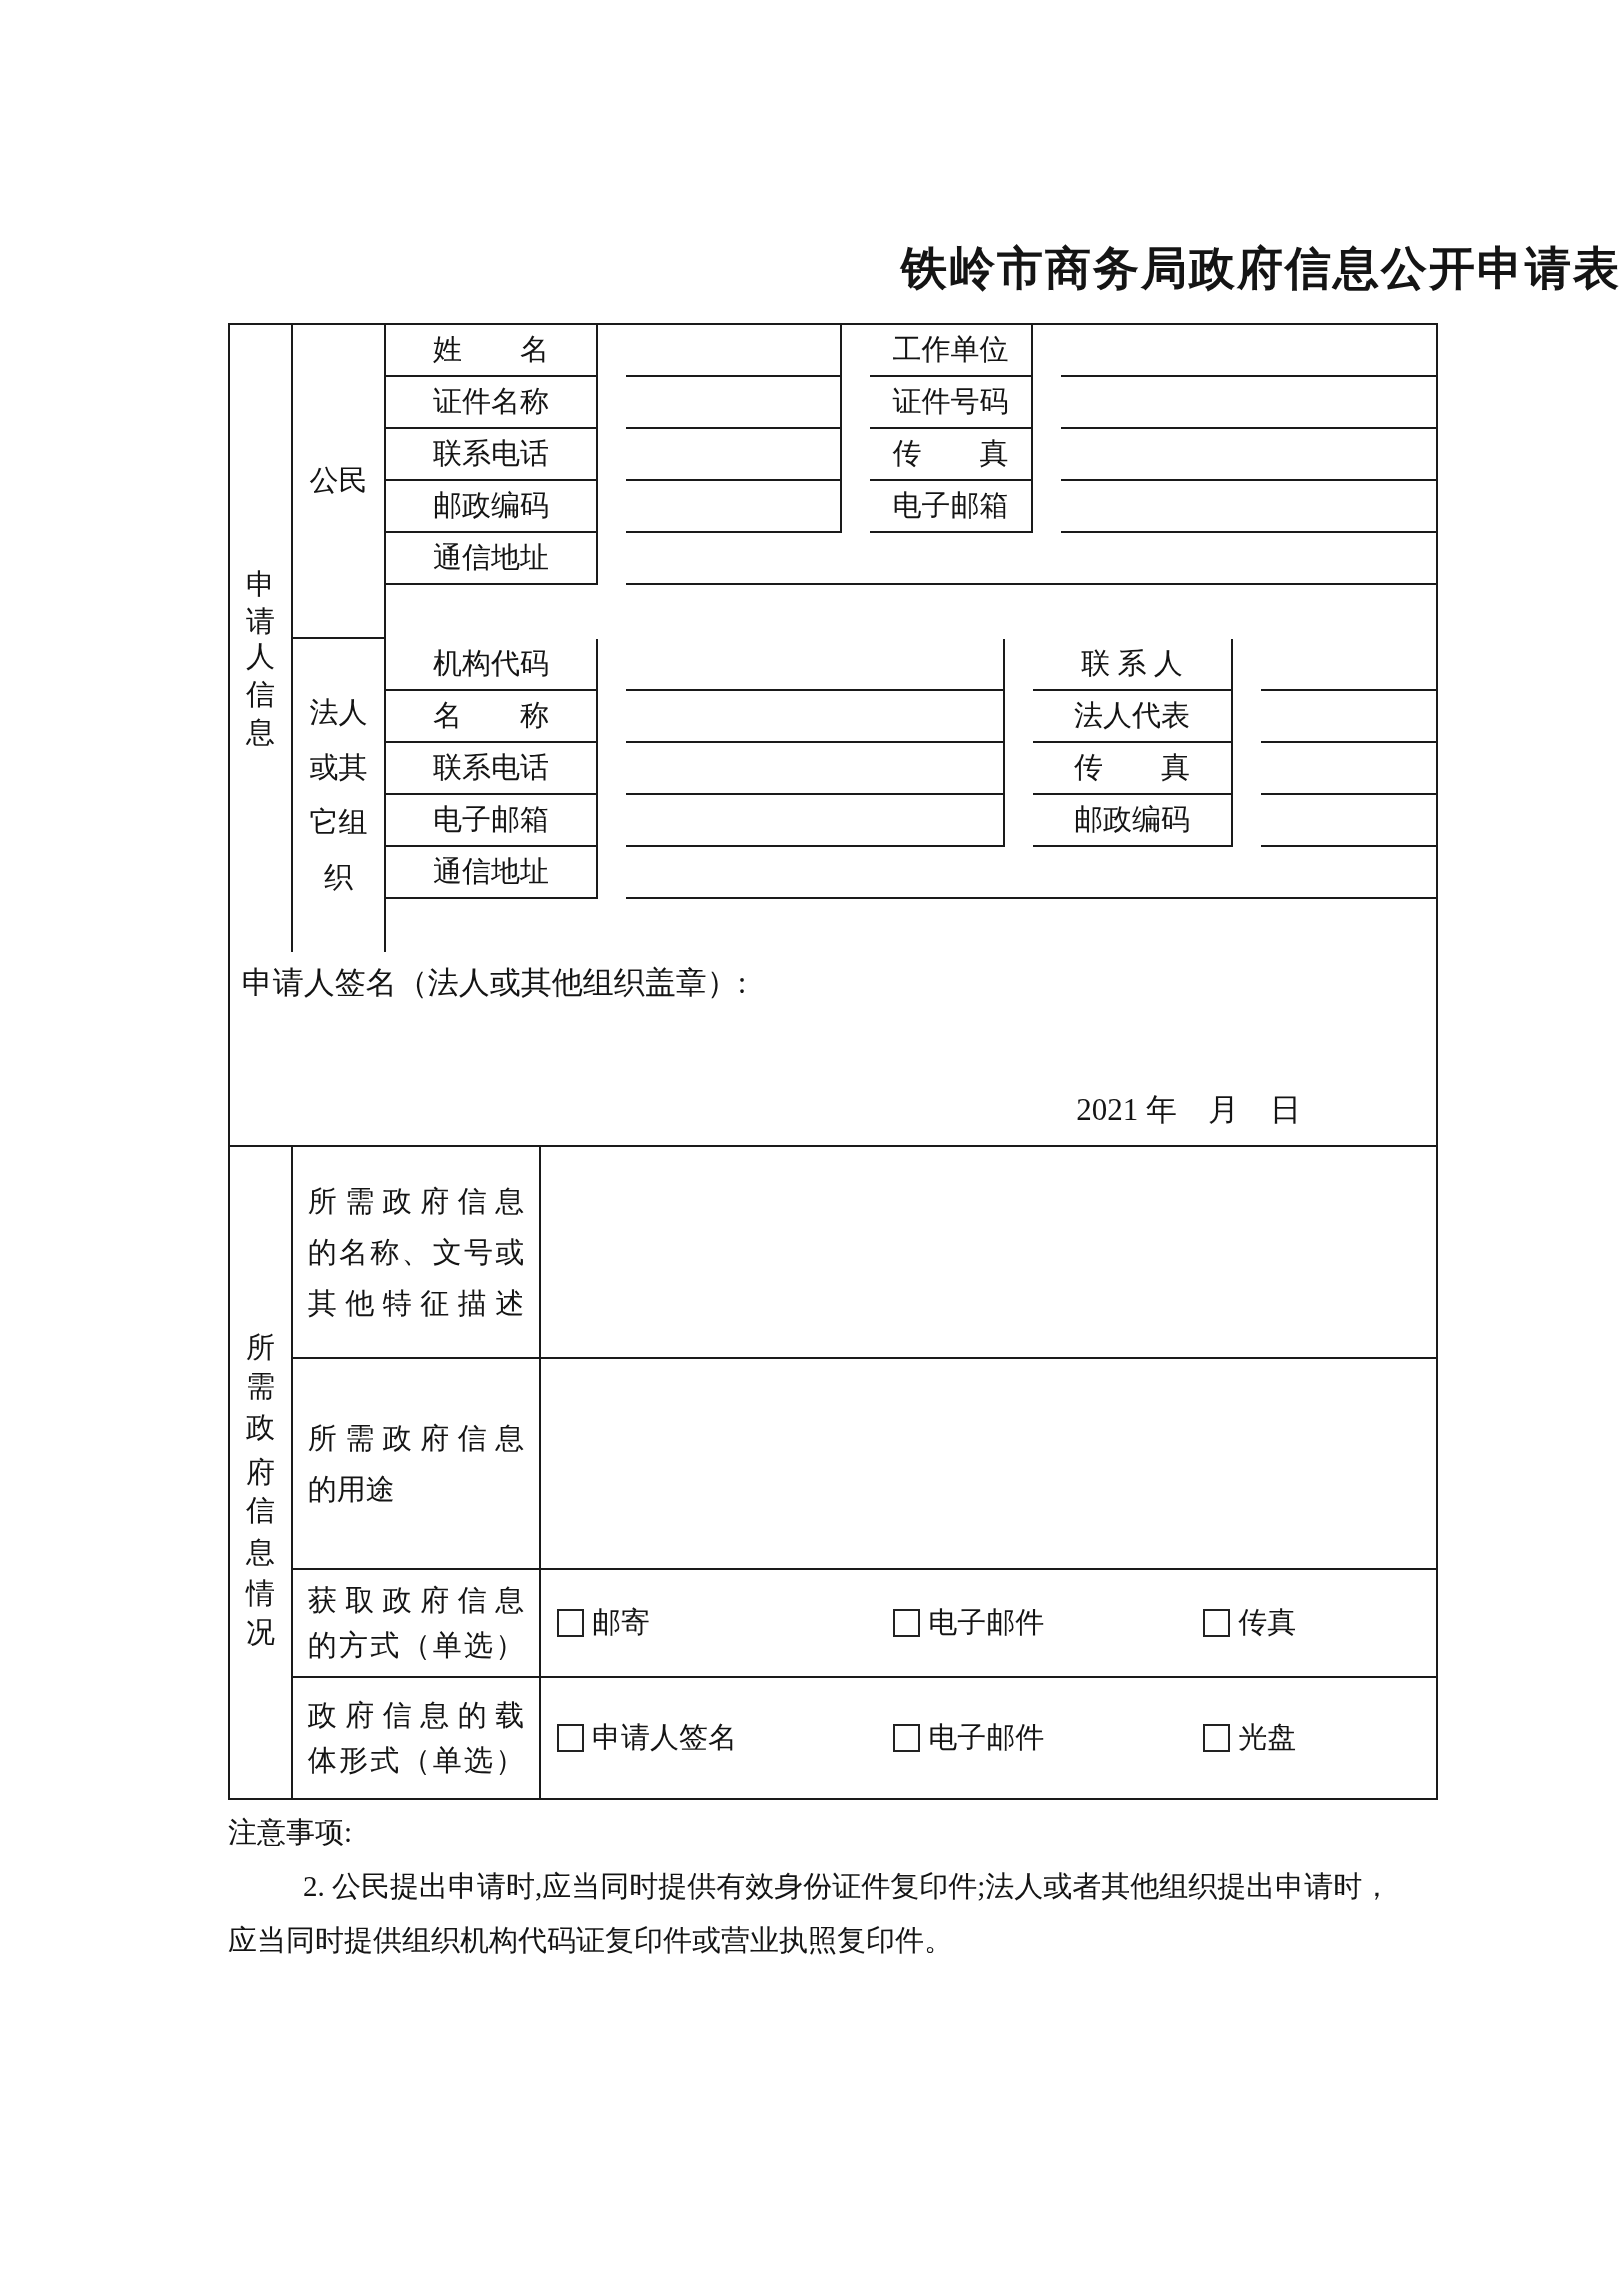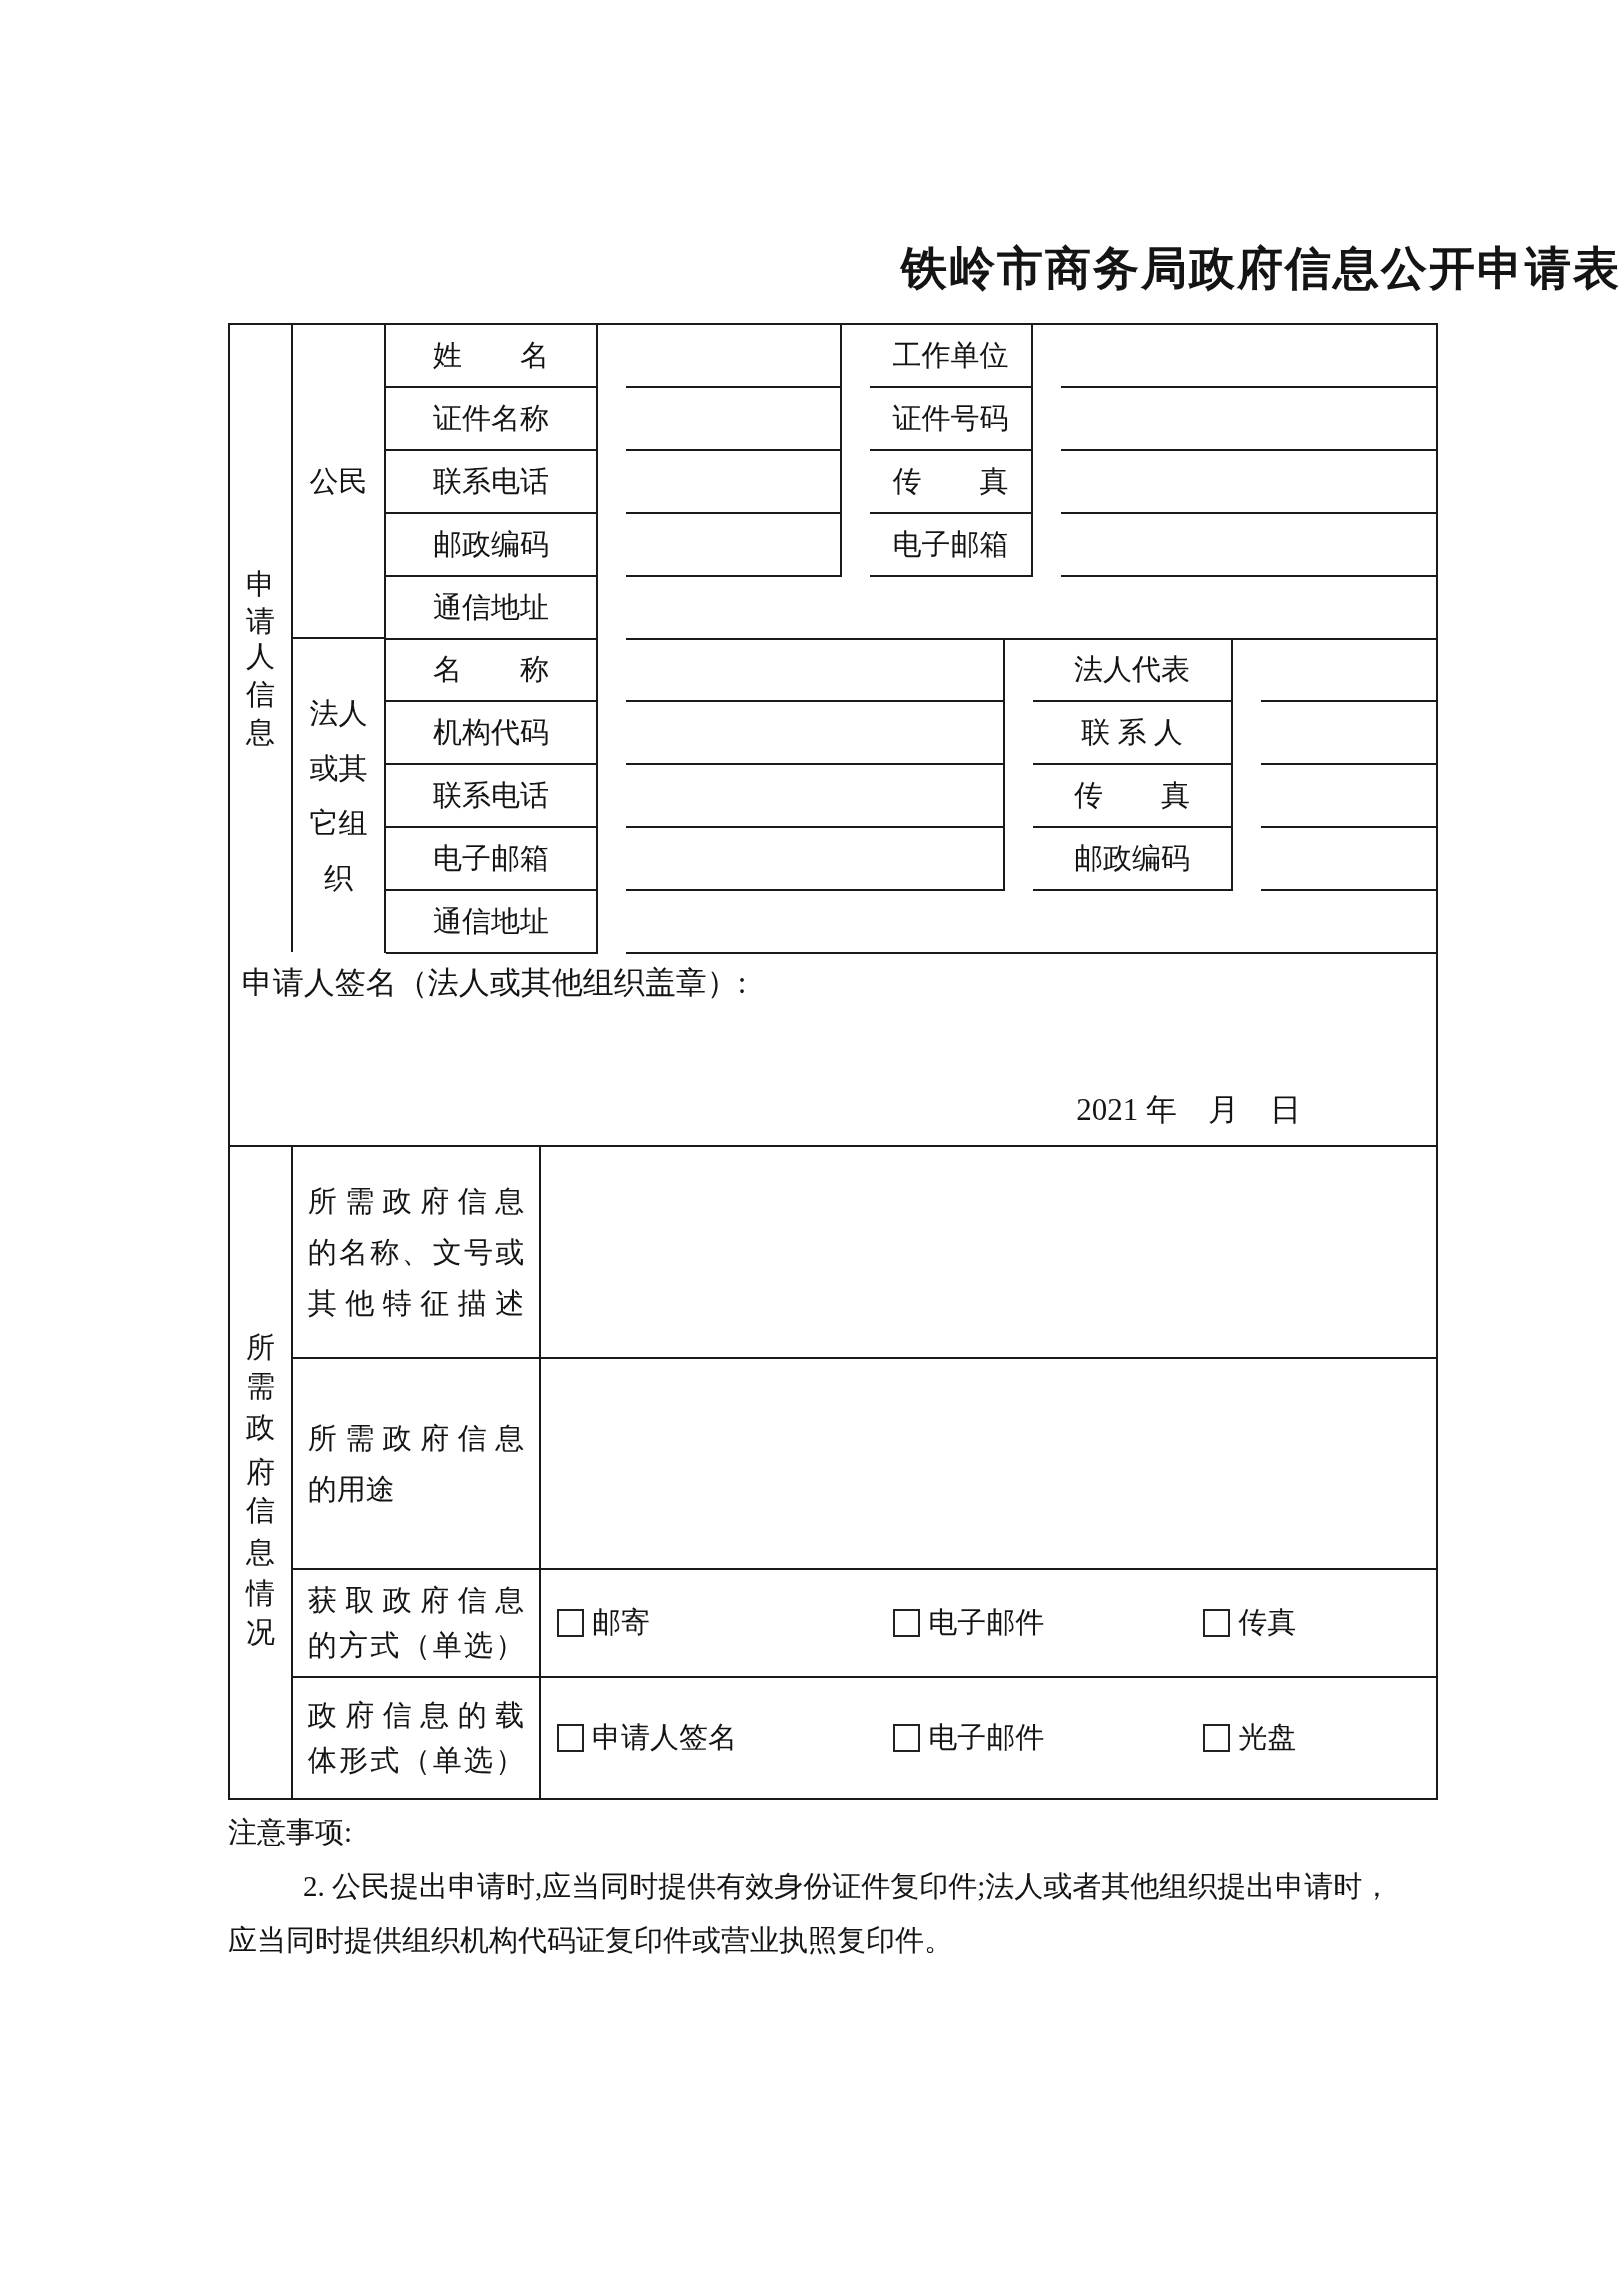--- a/index.html
+++ b/index.html
@@ -53,21 +53,21 @@
   }
   .sec1-right{flex:1; display:flex; flex-direction:column;}
   .grp{display:flex; height:314px;}
   .ghead{
     flex:0 0 93px;
     display:flex; align-items:center; justify-content:center;
     text-align:center;
   }
   .ghead .wrap2{width:63px; line-height:55px; text-align:center;}
   .grows{flex:1; display:flex; flex-direction:column;}
-  .row{display:flex; height:63px; flex:0 0 auto;gap:28px;}
+  .row{display:flex; height:52px; flex:0 0 auto;gap:28px;}
   .cell{display:flex; align-items:center; justify-content:center; white-space:pre;}
   .lab1{flex:0 0 212px;}
   .val1a{flex:0 0 216px;}
   .lab2a{flex:0 0 163px;}
   .val1b{flex:0 0 379px;}
   .lab2b{flex:0 0 200px;}
   .valr{flex:1;}
   .sig{
     position:relative;
     height:195px; flex:0 0 auto;
@@ -158,29 +158,29 @@
             </div>
           </div>
         </div>
 
         <div class="grp">
           <div class="ghead br">
             <div class="wrap2">法人或其它组织</div>
           </div>
           <div class="grows">
             <div class="row">
+              <div class="cell lab1 br bb">机构代码</div>
+              <div class="cell val1b br bb"></div>
+              <div class="cell lab2b br bb">联 系 人</div>
+              <div class="cell valr bb"></div>
+            </div>
+            <div class="row">
               <div class="cell lab1 br bb">名　　称</div>
               <div class="cell val1b br bb"></div>
               <div class="cell lab2b br bb">法人代表</div>
-              <div class="cell valr bb"></div>
-            </div>
-            <div class="row">
-              <div class="cell lab1 br bb">机构代码</div>
-              <div class="cell val1b br bb"></div>
-              <div class="cell lab2b br bb">联 系 人</div>
               <div class="cell valr bb"></div>
             </div>
             <div class="row">
               <div class="cell lab1 br bb">联系电话</div>
               <div class="cell val1b br bb"></div>
               <div class="cell lab2b br bb">传　　真</div>
               <div class="cell valr bb"></div>
             </div>
             <div class="row">
               <div class="cell lab1 br bb">电子邮箱</div>

